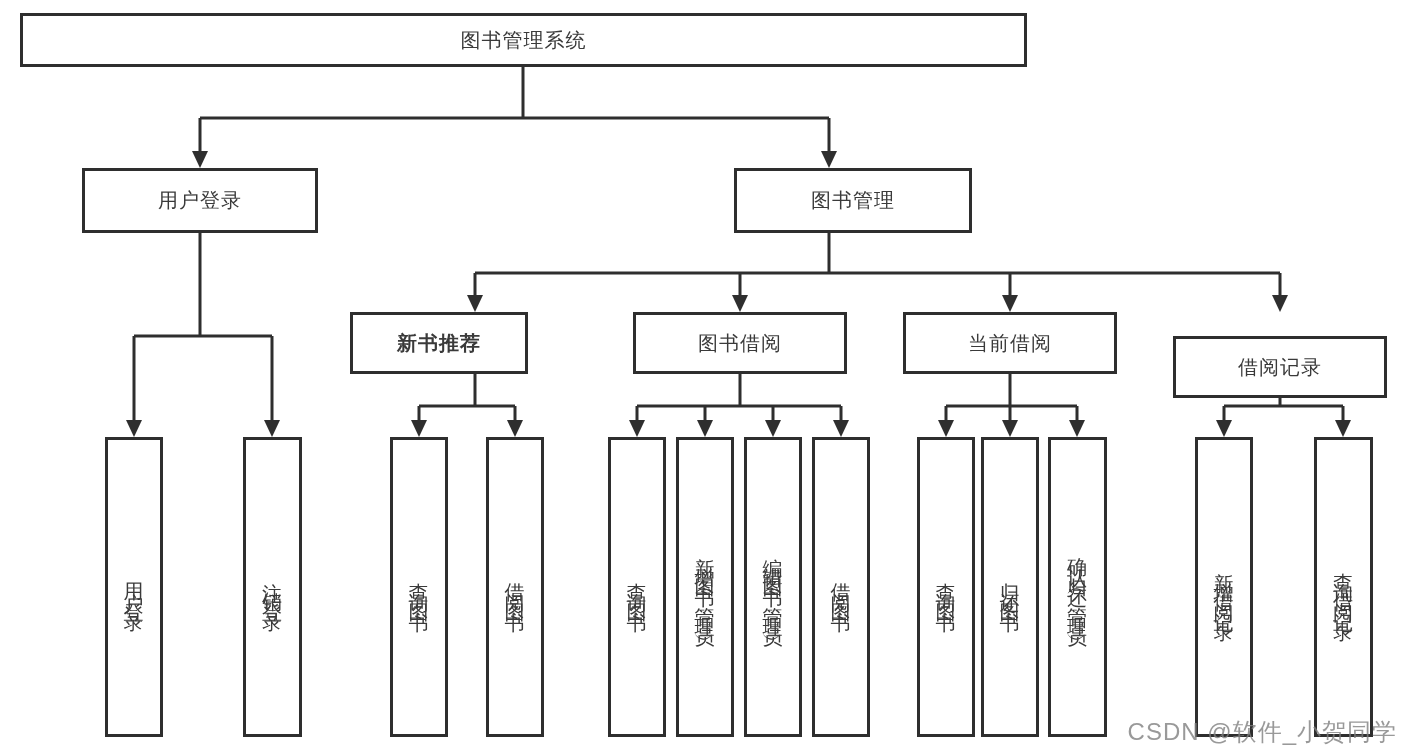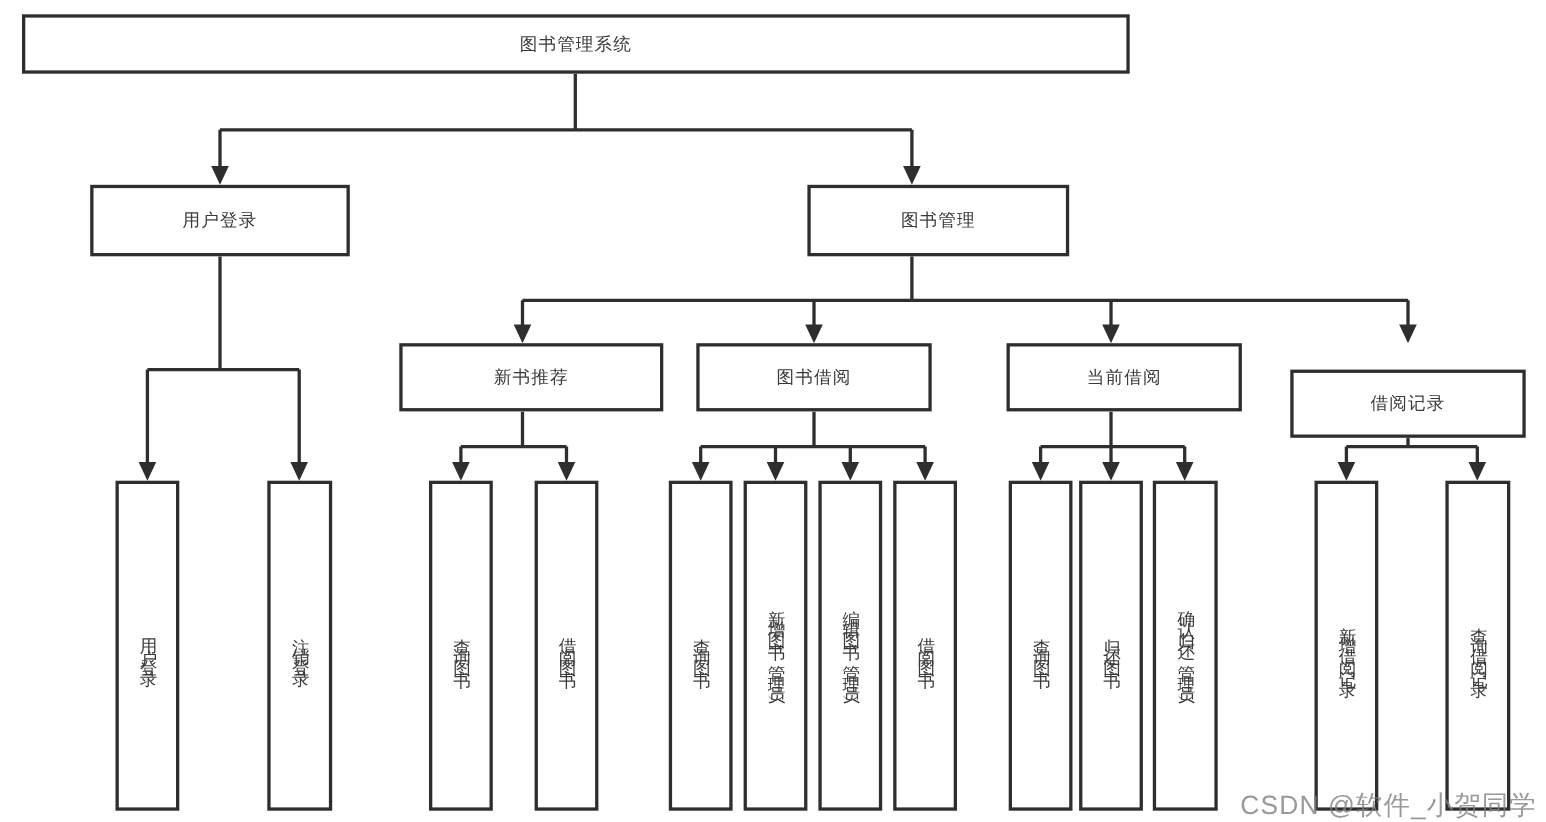--- a/index.html
+++ b/index.html
@@ -34,21 +34,21 @@
   }
   .node {
     position: absolute;
     box-sizing: border-box;
     background: #ffffff;
     border: 3px solid #2e2e2e;
     display: flex;
     align-items: center;
     justify-content: center;
     color: #3a3a3a;
-    font-size: 16px;
+    font-size: 20px;
     letter-spacing: 1px;
     z-index: 2;
     white-space: nowrap;
   }
   .node.root {
     left: 20px; top: 13px; width: 1007px; height: 54px;
   }
   .leaf span {
     writing-mode: vertical-lr;
     text-orientation: mixed;
@@ -111,27 +111,27 @@
     <span>图书管理系统</span>
   </div>
 
   <div class="node" style="left:82px; top:168px; width:236px; height:65px;">
     <span>用户登录</span>
   </div>
   <div class="node" style="left:710px; top:168px; width:238px; height:65px;margin-left:24px;">
     <span>图书管理</span>
   </div>
 
-  <div class="node" style="left:363px; top:312px; width:240px; height:62px;">
+  <div class="node" style="left:350px; top:312px; width:178px; height:62px;font-weight:bold;">
     <span>新书推荐</span>
   </div>
   <div class="node" style="left:633px; top:312px; width:214px; height:62px;">
     <span>图书借阅</span>
   </div>
-  <div class="node" style="left:903px; top:312px; width:214px; height:62px;margin-left:12px;">
+  <div class="node" style="left:903px; top:312px; width:214px; height:62px;">
     <span>当前借阅</span>
   </div>
   <div class="node" style="left:1173px; top:312px; width:214px; height:62px;margin-top:24px;">
     <span>借阅记录</span>
   </div>
 
   <div class="node leaf" style="left:105px; top:437px; width:58px; height:300px;">
     <span>用户登录</span>
   </div>
   <div class="node leaf" style="left:243px; top:437px; width:59px; height:300px;">

